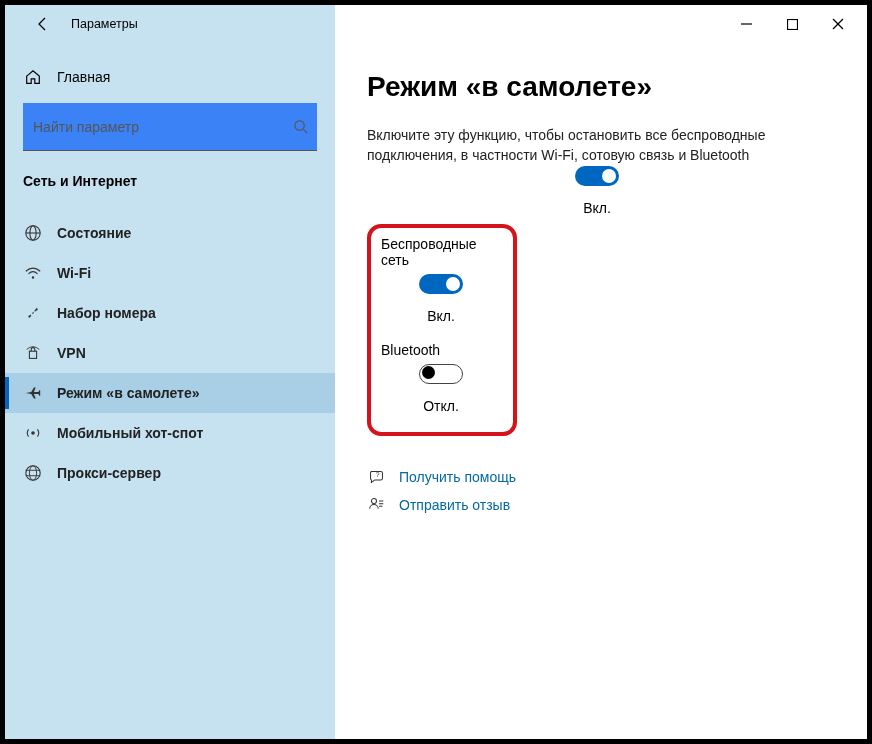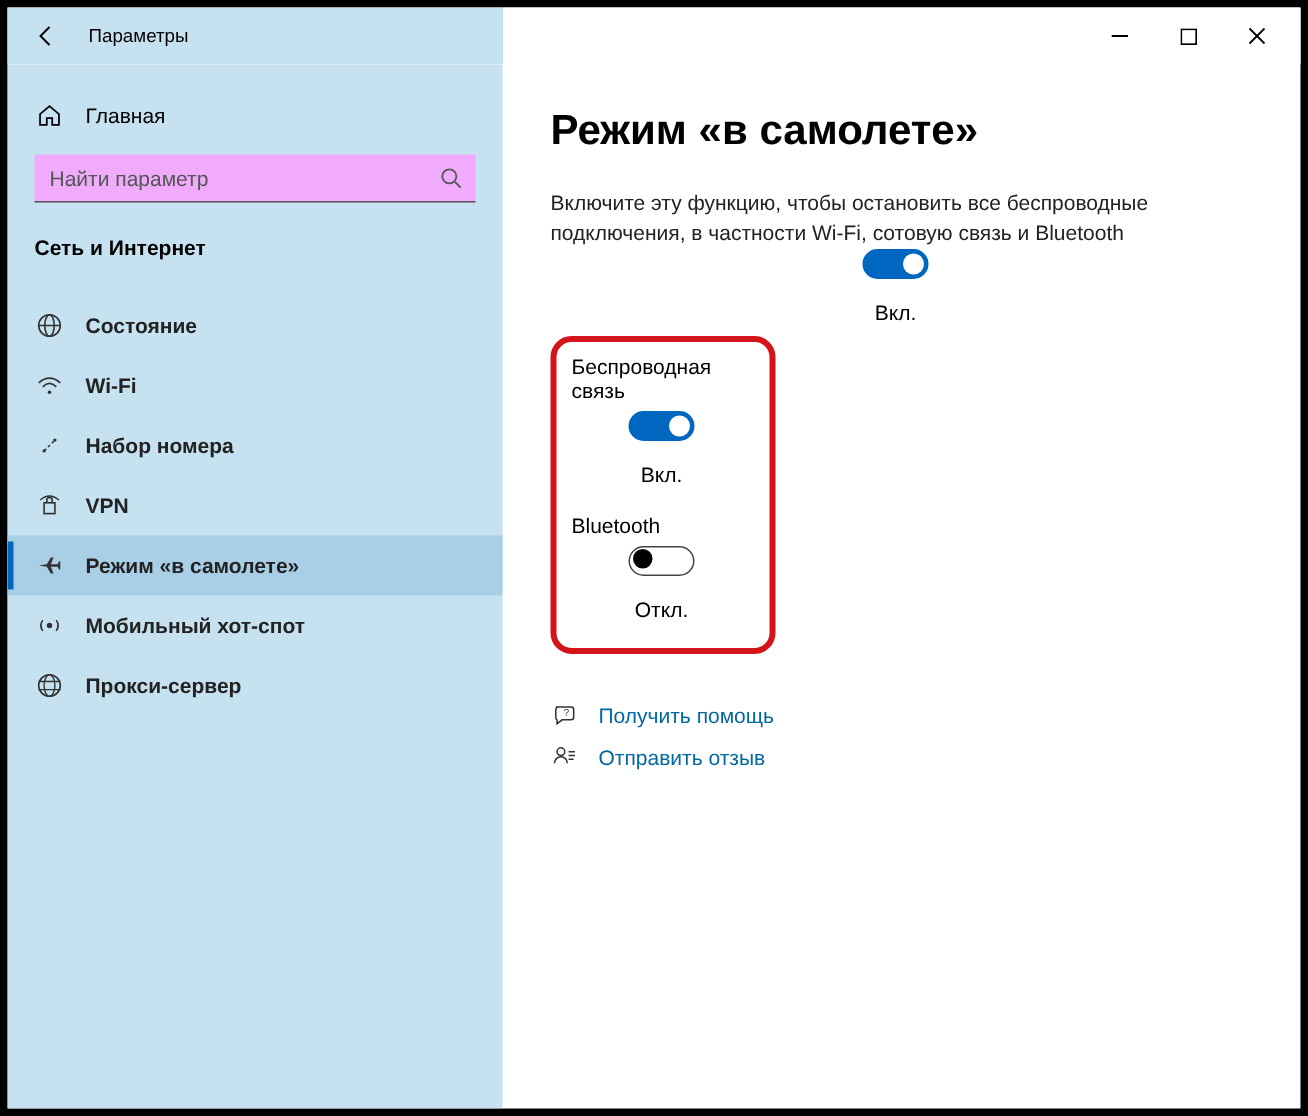--- a/index.html
+++ b/index.html
@@ -19,21 +19,21 @@
     border: 5px solid #000;
     display: flex;
     flex-direction: column;
     background: #fff;
   }
   
   .titlebar {
     height: 38px;
     display: flex;
     align-items: center;
-    padding: 0 6px 0 12px;
+    padding: 0 6px 0 24px;
     background: linear-gradient(to right, #c6e1f0 0, #c6e1f0 330px, #fff 330px, #fff 100%);
     justify-content: space-between;
   }
   .back-btn {
     width: 28px; height: 28px;
     display: flex; align-items: center; justify-content: center;
     font-size: 16px;
   }
   .app-title {
     margin-left: 14px;
@@ -63,22 +63,22 @@
     cursor: default;
   }
   .home-row { margin-bottom: 6px; }
   .home-icon, .nav-icon {
     width: 20px; height: 20px;
     display:flex; align-items:center; justify-content:center;
     color:#333;
   }
   .search-wrap {
     margin: 0 18px 14px 18px;
-    height: 32px;
-    background: #f0abfc;
+    height: 48px;
+    background: #3b82f6;
     border-bottom: 1px solid #555;
     display: flex; align-items: center;
     padding: 0 8px 0 10px;
   }
   .search-input {
     flex: 1; border: none; background: transparent; outline: none;
     font-size: 14px; color: #333;
   }
   .search-input::placeholder { color: #555; }
   .search-icon { width:18px;height:18px; display:flex;align-items:center;justify-content:center;color:#555;}
@@ -286,21 +286,21 @@
     <div class="main">
       <h1 class="page-heading">Режим «в самолете»</h1>
       <p class="desc">Включите эту функцию, чтобы остановить все беспроводные подключения, в частности Wi-Fi, сотовую связь и Bluetooth</p>
       <div class="toggle-row">
         <div class="toggle on"></div>
         <span class="toggle-label">Вкл.</span>
       </div>
 
 
       <div class="highlight-box">
-        <div class="sub-label">Беспроводная связь</div>
+        <div class="sub-label">Беспроводные сеть</div>
         <div class="toggle-row">
           <div class="toggle on"></div>
           <span class="toggle-label">Вкл.</span>
         </div>
         <div class="sub-label" style="margin-top:6px;">Bluetooth</div>
         <div class="toggle-row">
           <div class="toggle off"></div>
           <span class="toggle-label">Откл.</span>
         </div>
       </div>

